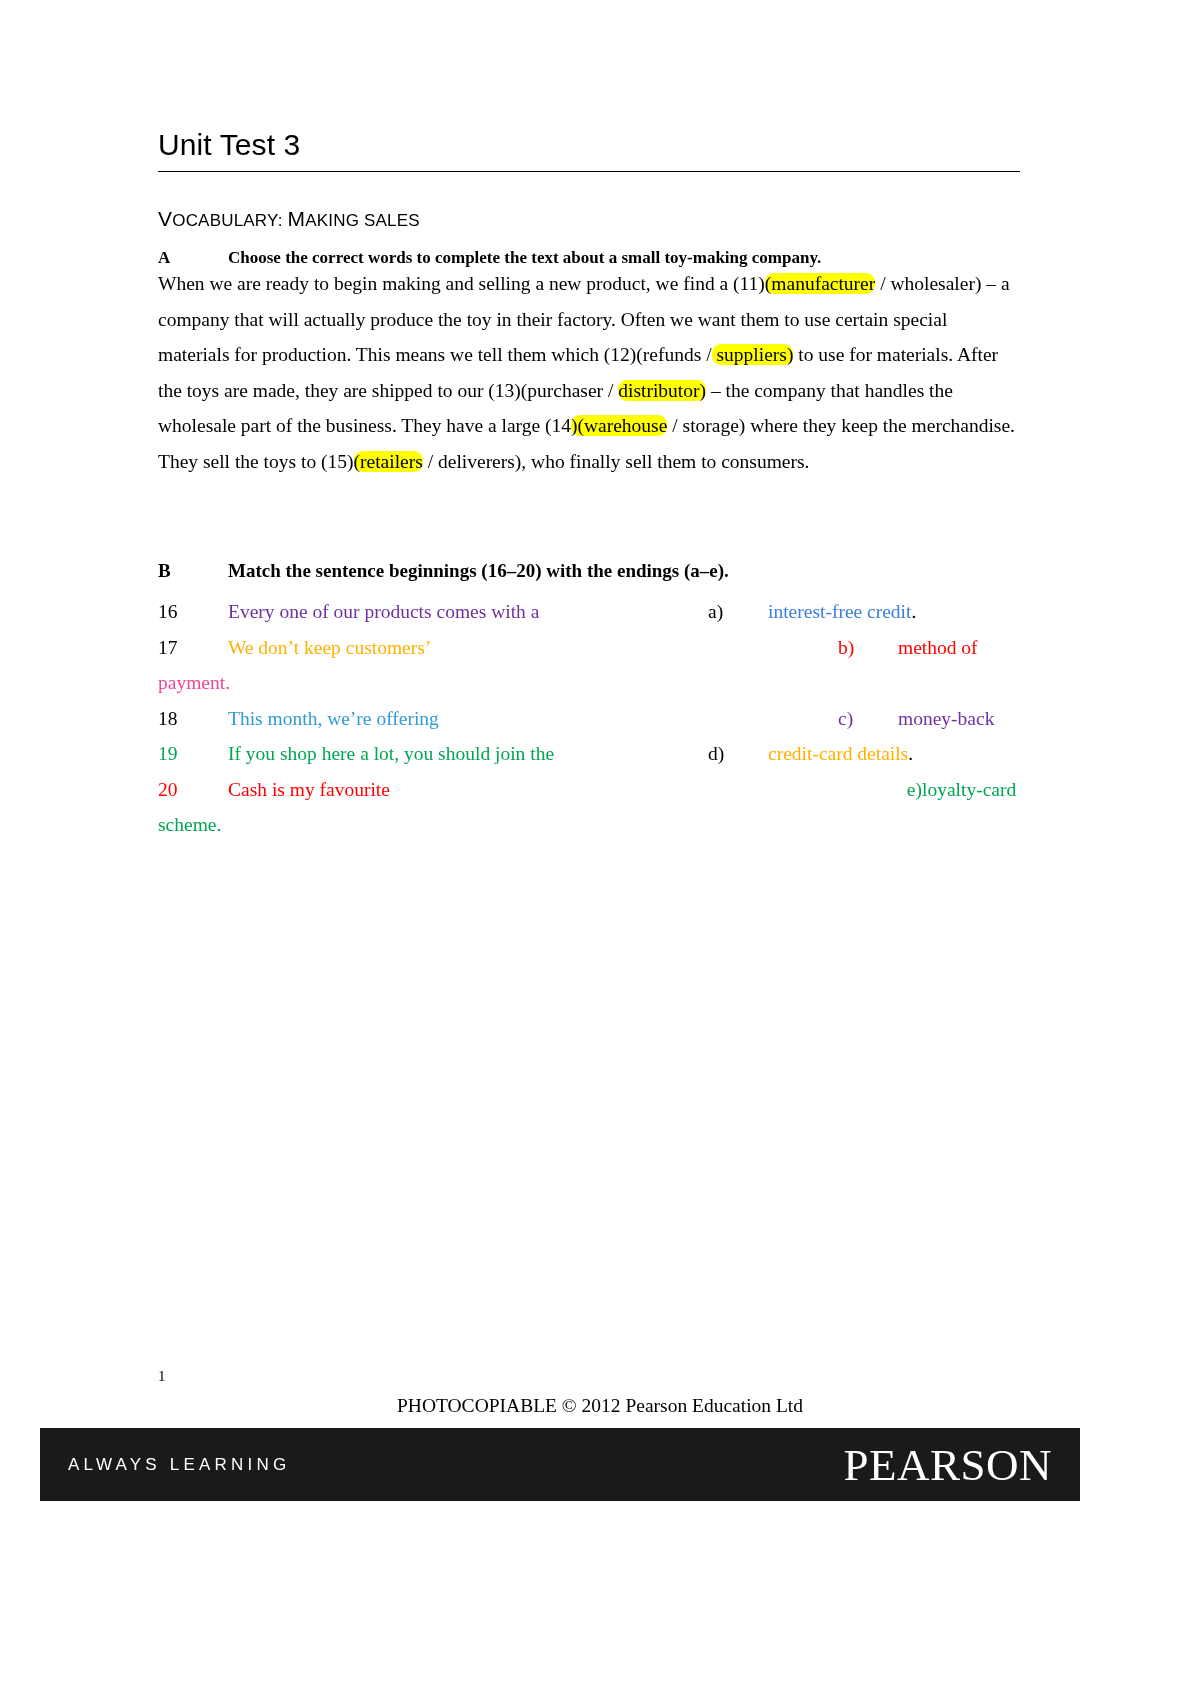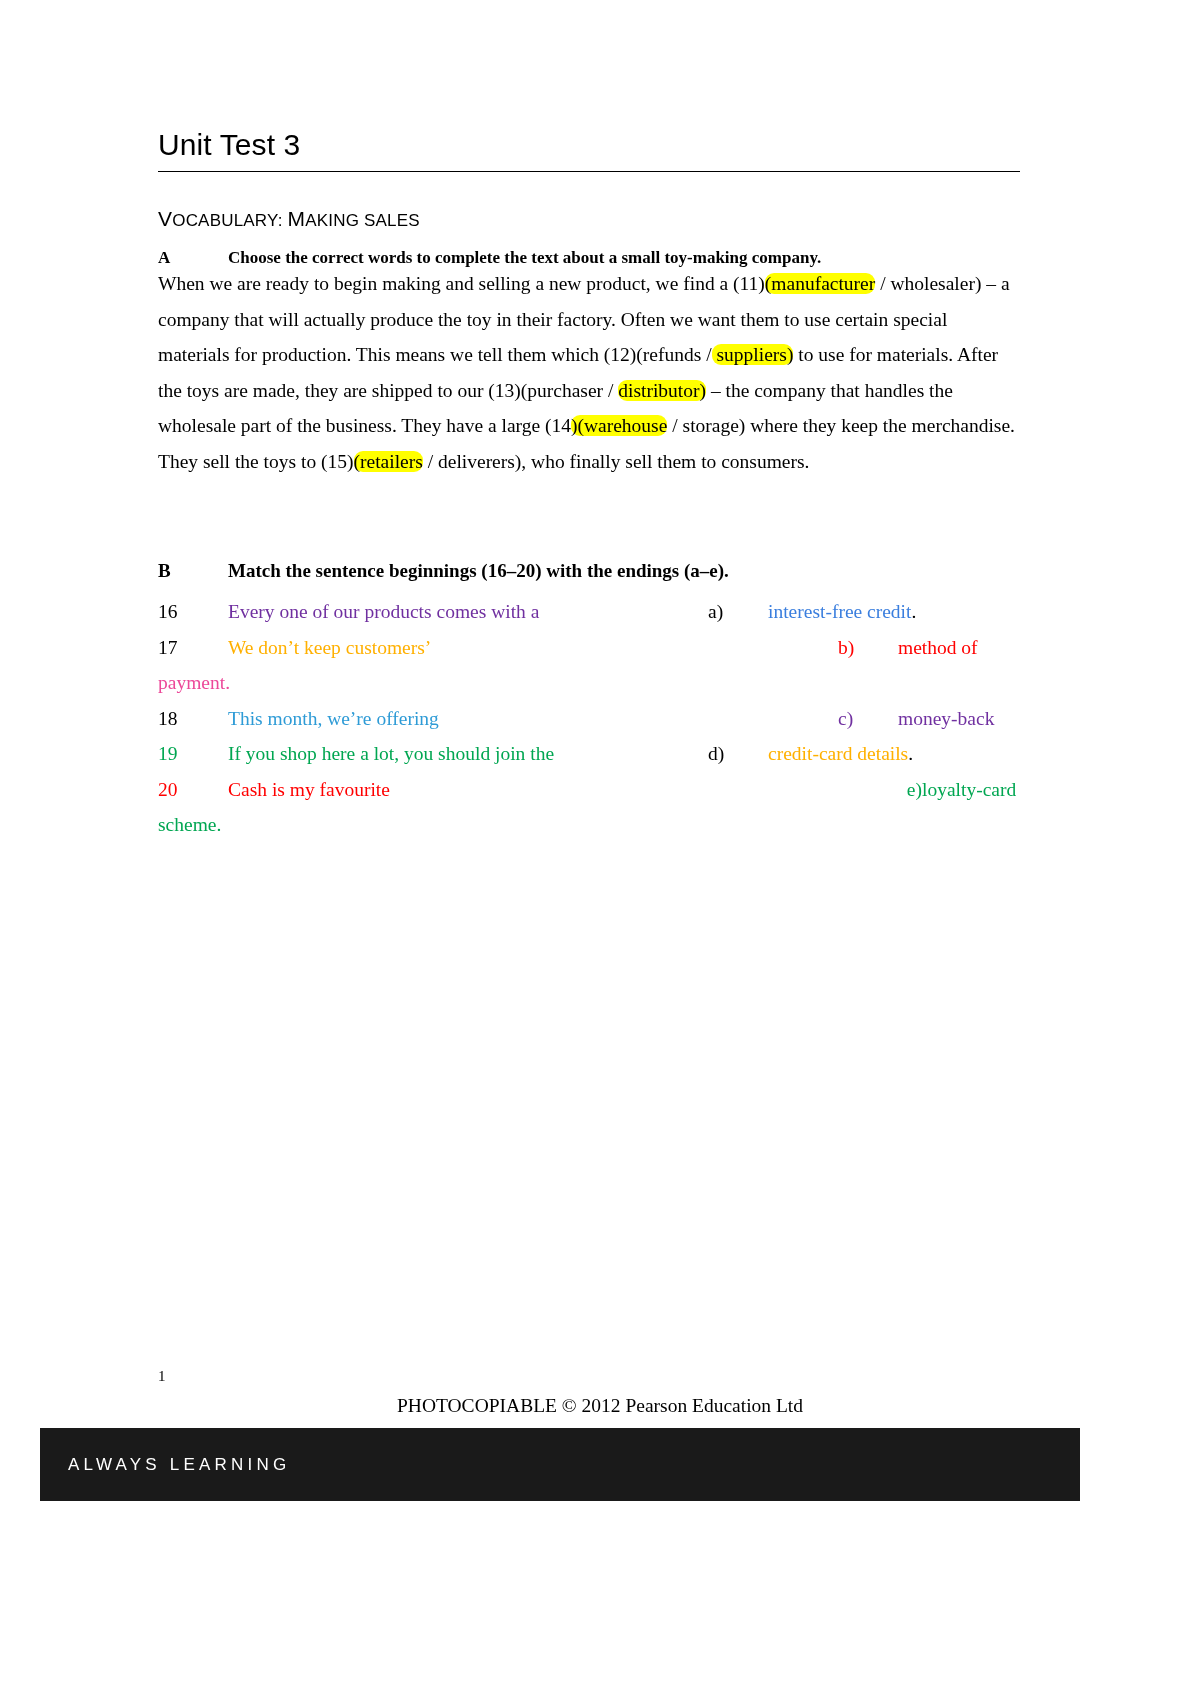--- a/index.html
+++ b/index.html
@@ -228,15 +228,16 @@
       <div class="match-row"><span class="m-num" style="color: rgb(0, 166, 81);">19</span><span class="m-begin" style="color: rgb(0, 166, 81);">If you shop here a lot, you should join the</span><span class="m-right" style="left: 550px;"><span class="m-letter" style="color: rgb(0, 0, 0);">d)</span><span class="m-end" style="color: rgb(255, 176, 0);">credit-card details</span><span class="dot">.</span></span></div>
       <div class="match-row"><span class="m-num" style="color: rgb(255, 0, 0);">20</span><span class="m-begin" style="color: rgb(255, 0, 0);">Cash is my favourite</span><span class="m-right" style="left: 704px; text-align: right;"><span class="m-letter" style="color: rgb(0, 166, 81);">e)</span><span class="m-end" style="color: rgb(0, 166, 81);">loyalty-card</span></span></div>
       <div class="m-wrap" style="color: rgb(0, 166, 81);">scheme.</div>
     </div>
 
   <div class="page-num">1</div>
   <div class="photocopiable">PHOTOCOPIABLE © 2012 Pearson Education Ltd</div>
 
   <div class="brand-bar">
     <span class="always-learning">ALWAYS LEARNING</span>
+    <span class="pearson-logo">PEARSON</span>
   </div>
 
 </div>
 
 </body></html>

